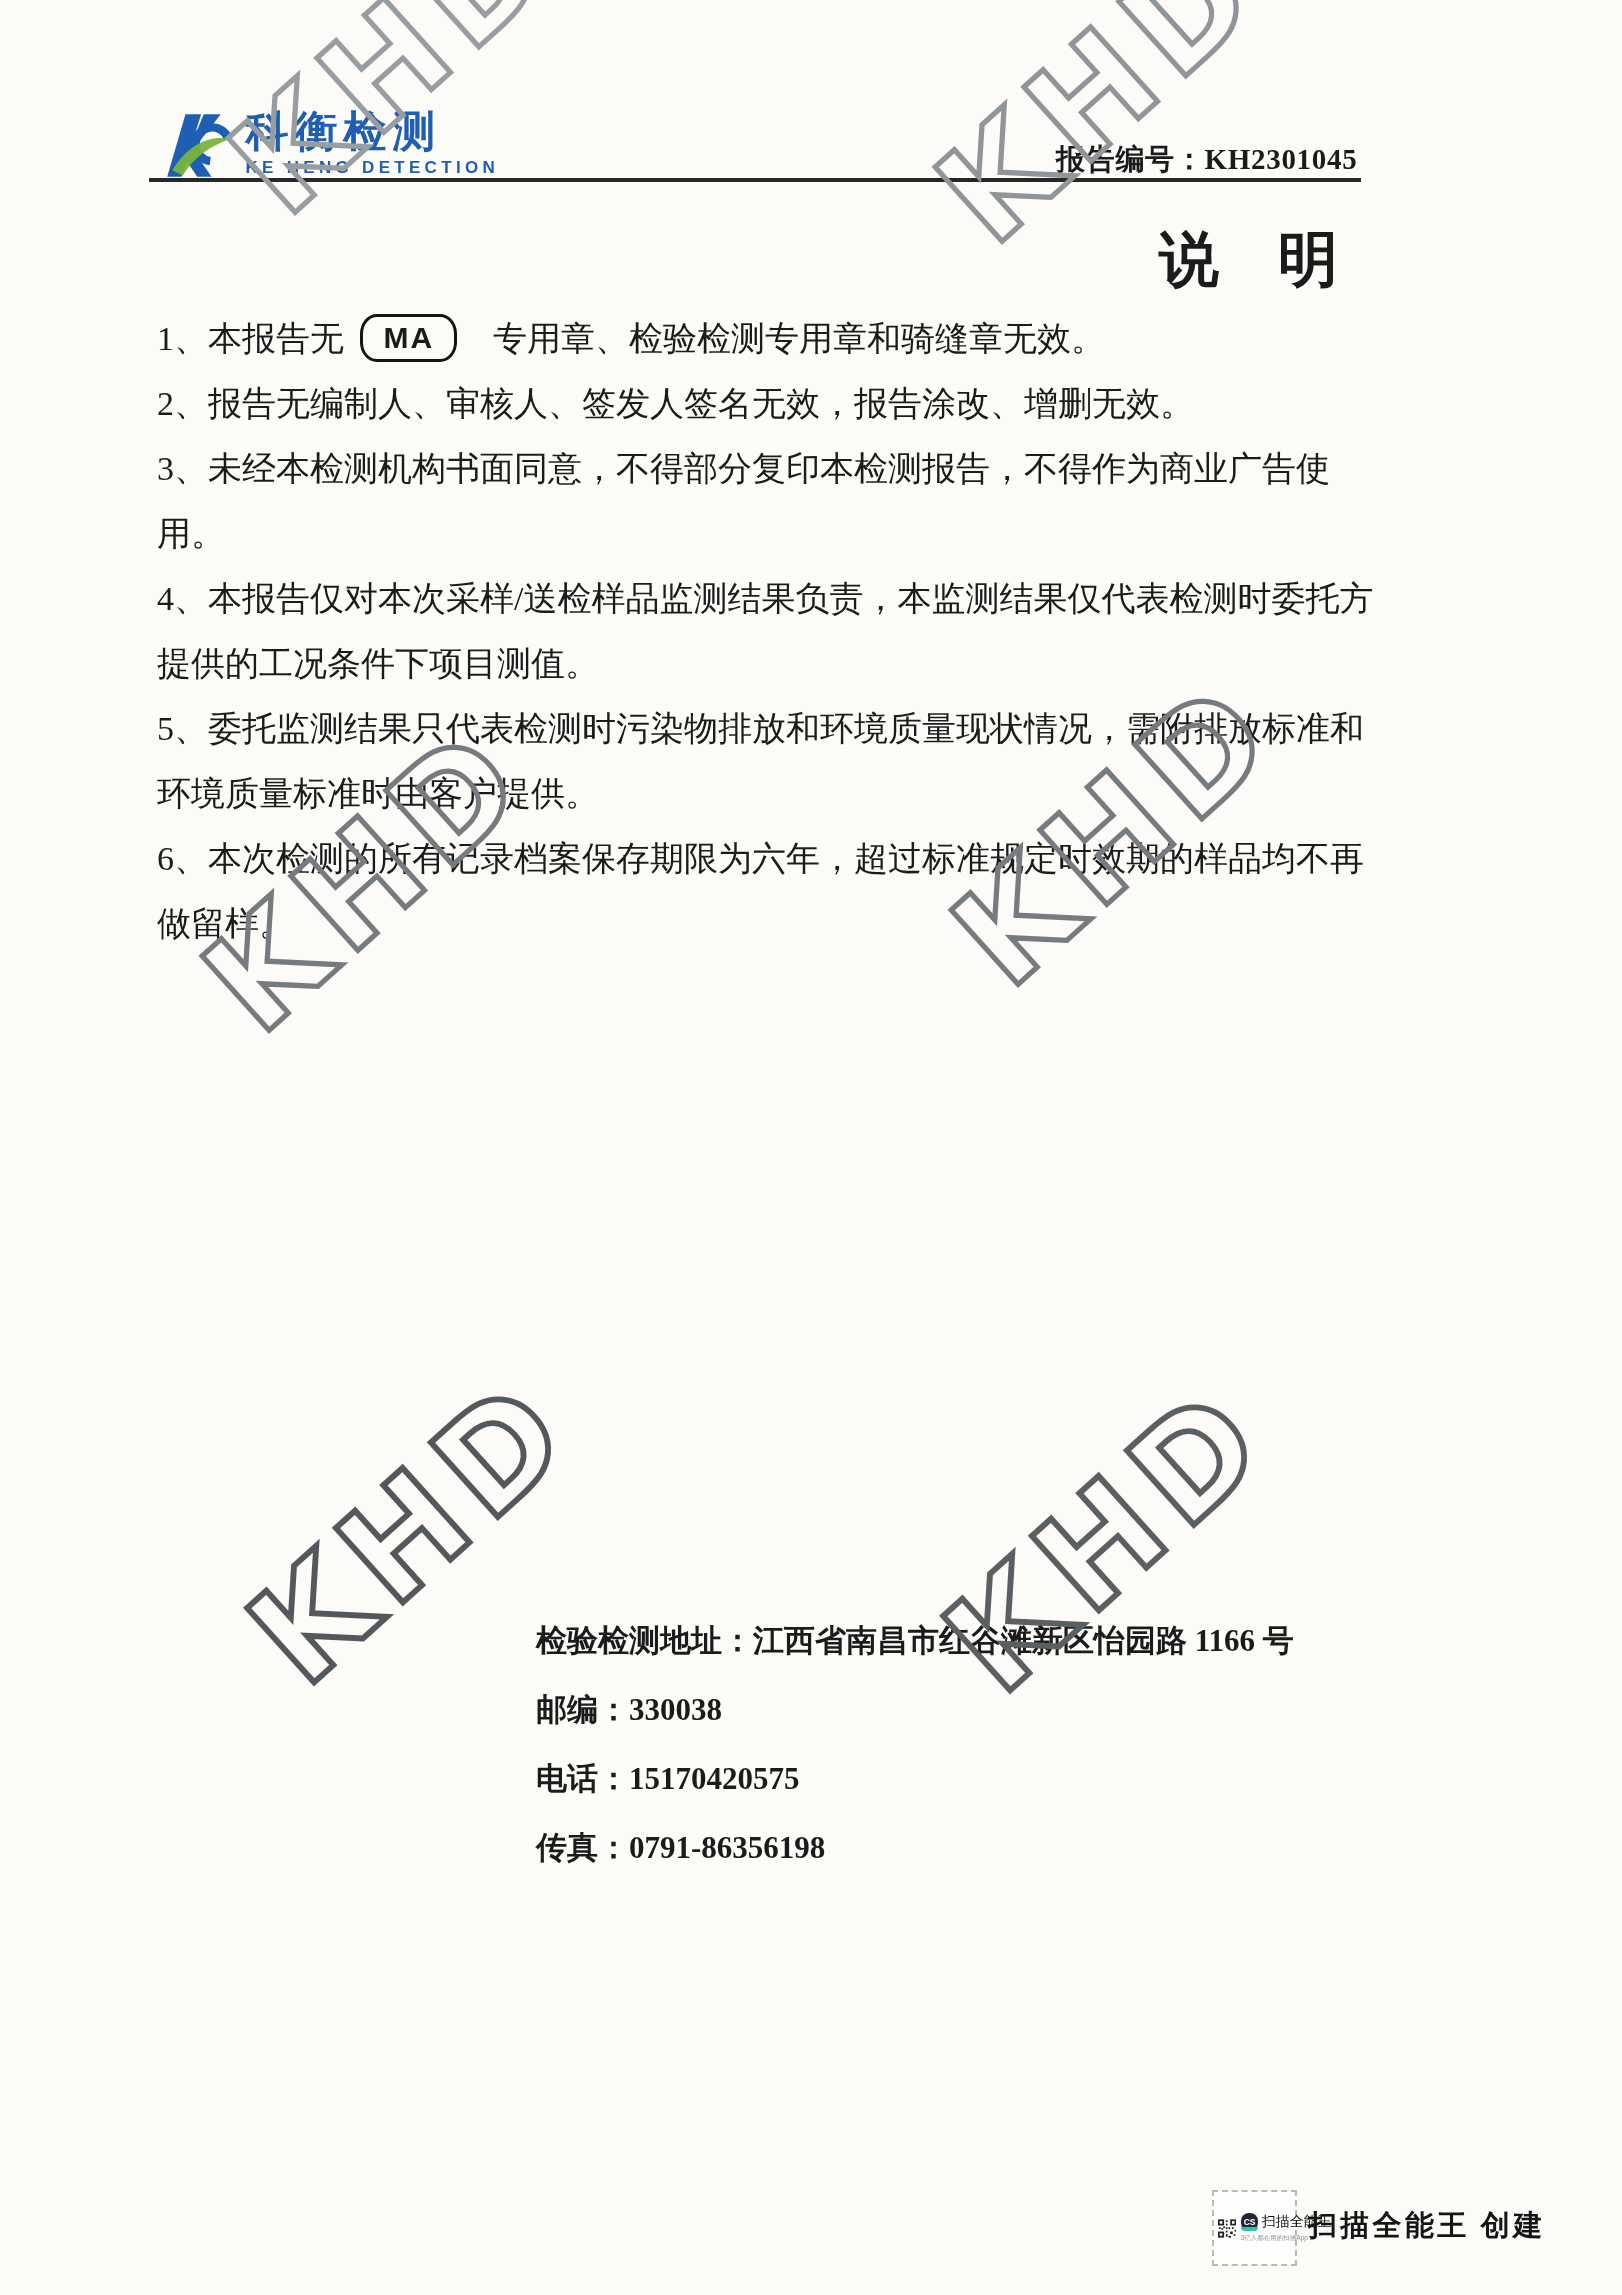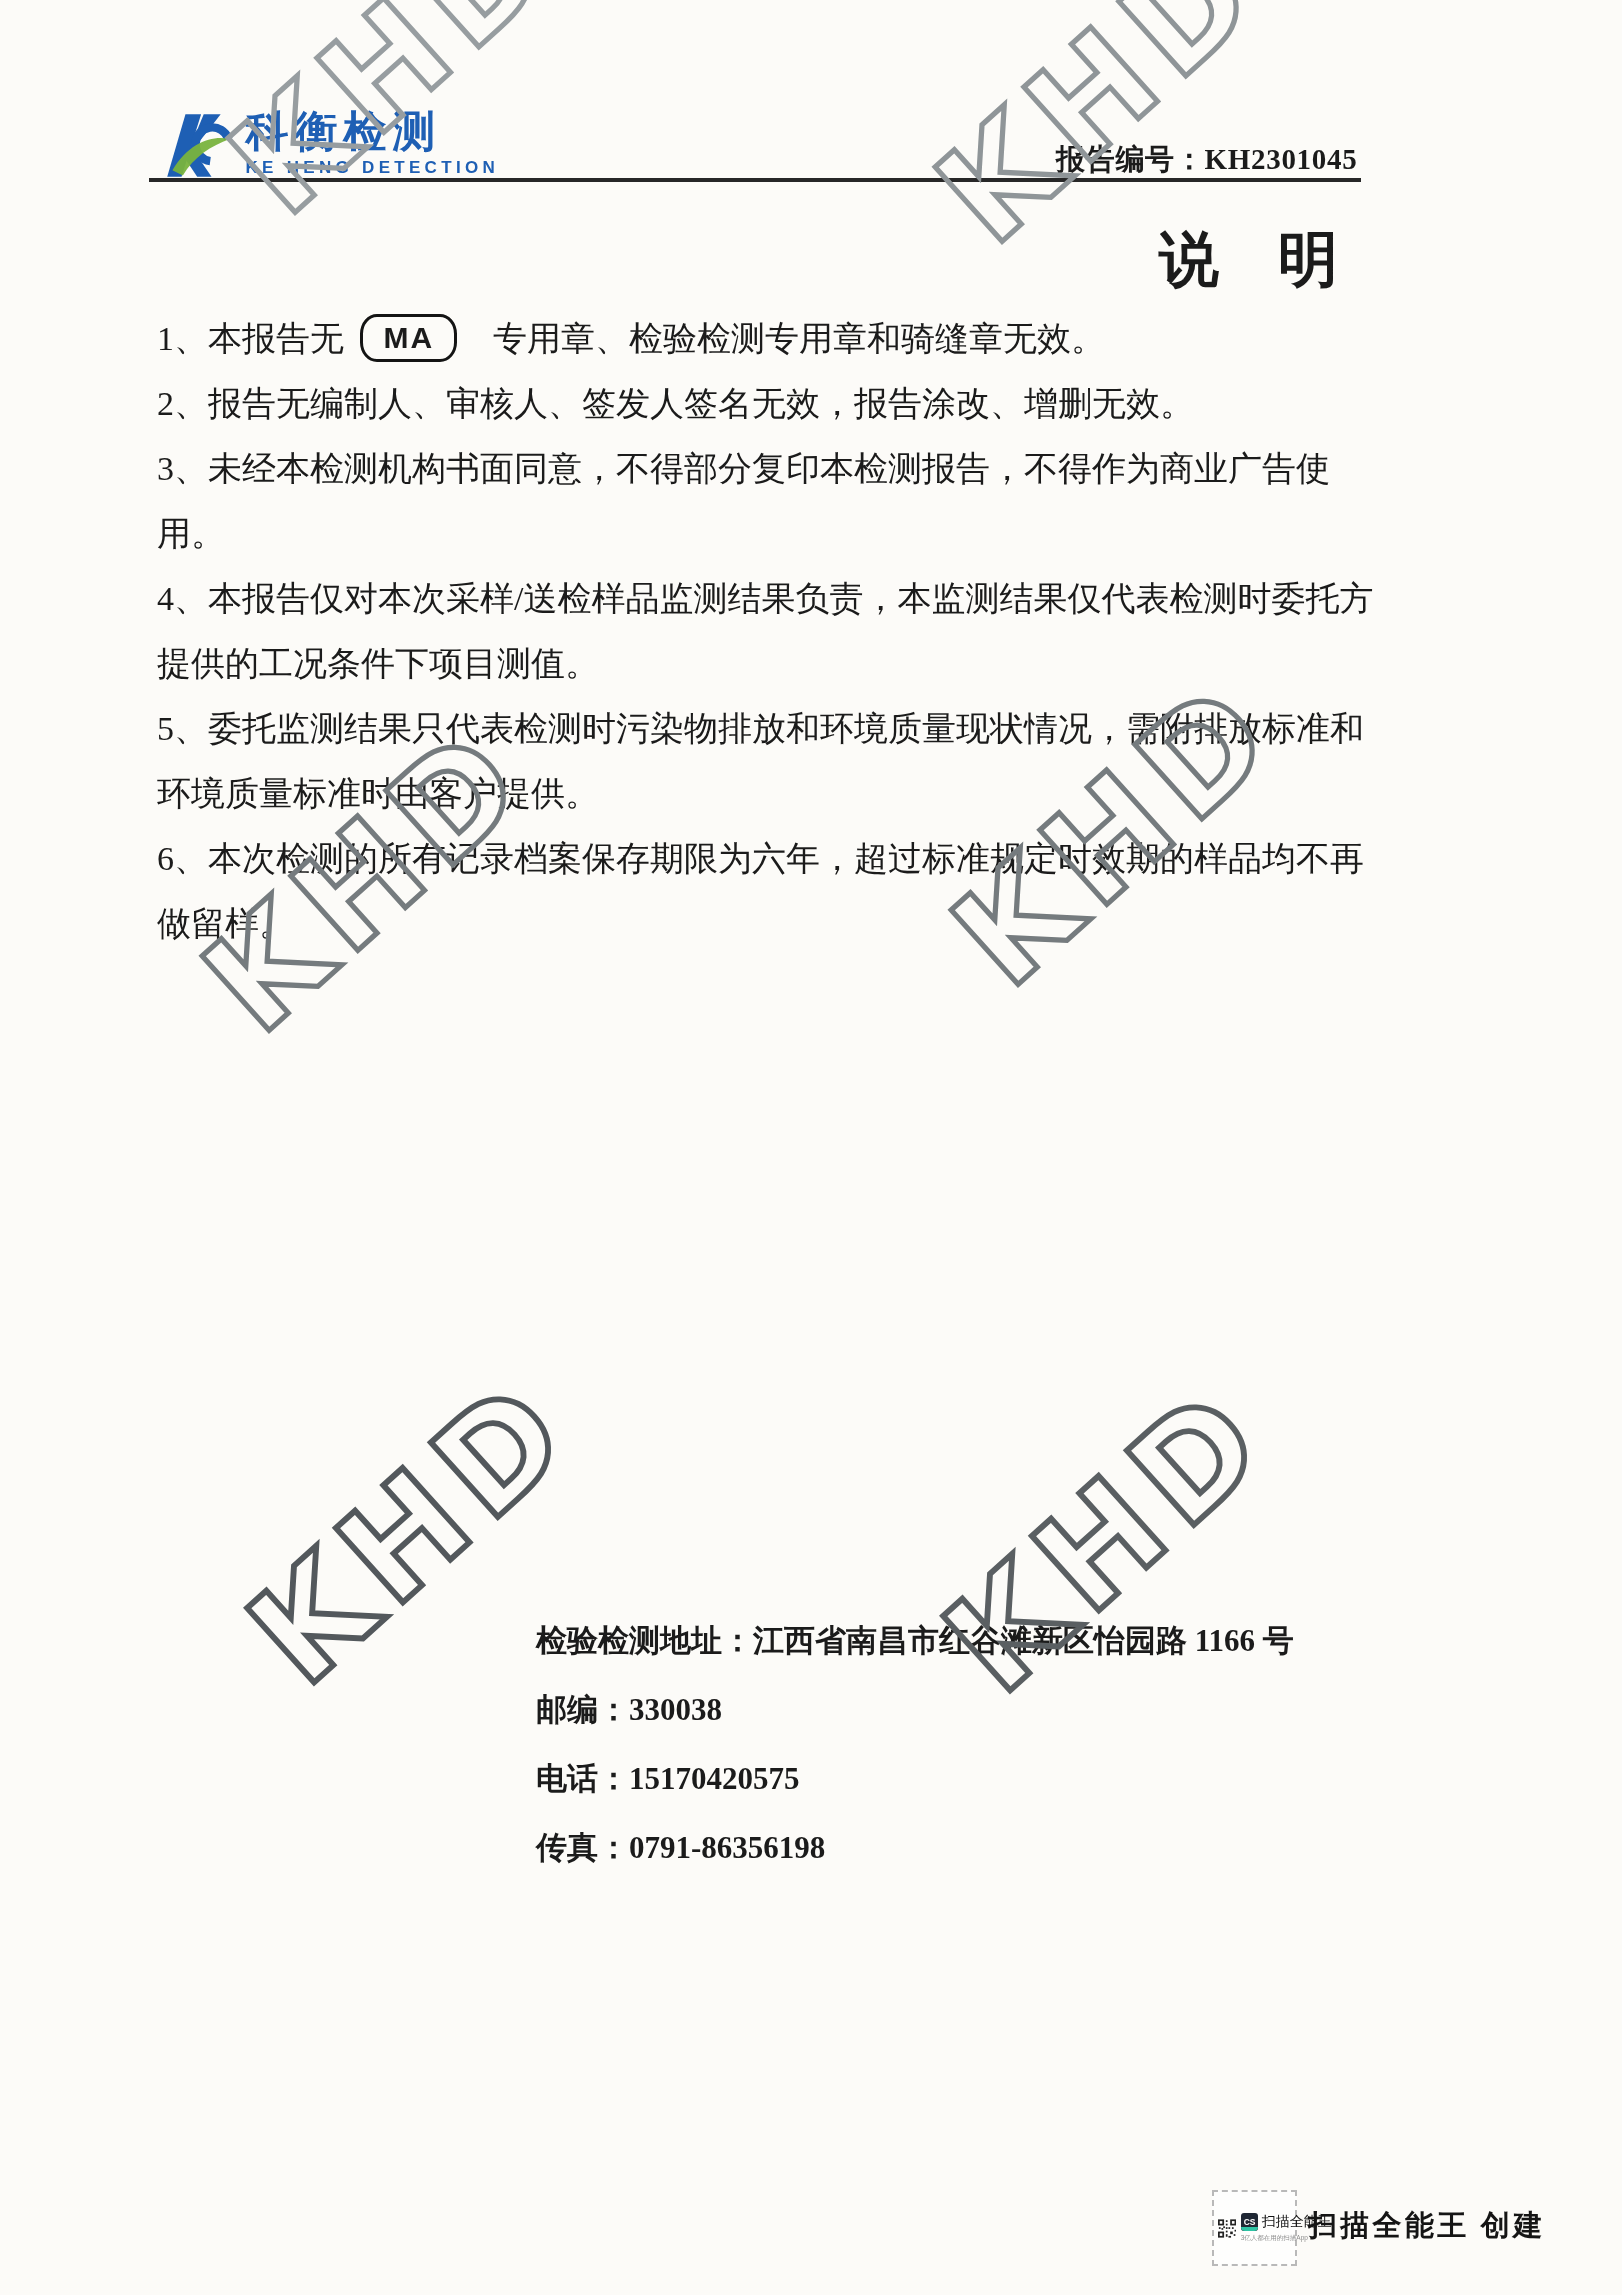--- a/index.html
+++ b/index.html
@@ -49,21 +49,21 @@
   .contact p { margin:0 0 13px 0; line-height:56px; }
   
   .badge-box {
     position:absolute; left:1212px; top:2190px; width:85px; height:76px; box-sizing:border-box;
     border:2px dashed #b9b9b9; background:rgba(255,255,255,.65);
     display:flex; align-items:center; gap:4.6px; padding:4.6px 3.9px; z-index:5;
   }
   .badge-right { display:flex; flex-direction:column; gap:3.3px; min-width:0; }
   .badge-top { display:flex; align-items:center; gap:3.3px; }
   .cs-icon {
-    position:relative; width:17.7px; height:17.7px; border-radius:3px; background:#1f2734;
+    position:relative; width:17.7px; height:17.7px; border-radius:8px; background:#1f2734;
     color:#fff; font-family:"Liberation Sans","DejaVu Sans",sans-serif;
     font-size:8.5px; font-weight:bold; display:flex; align-items:center; justify-content:center;
     flex:0 0 auto; line-height:1;
   }
   .cs-icon::after { content:""; position:absolute; left:0; right:0; bottom:0; height:3.3px; background:#2ec4a5; border-radius:0 0 3.9px 3.9px; }
   .badge-app-name { font-family:"Liberation Sans","DejaVu Sans",sans-serif; font-size:14px; font-weight:normal; color:#131313; white-space:nowrap; }
   .badge-tagline { font-family:"Liberation Sans","DejaVu Sans",sans-serif; font-size:6.5px; color:#8d8d8d; white-space:nowrap; }
   .credit {
     position:absolute; left:1308px; top:2206px; z-index:5;
     font-family:"Liberation Sans","DejaVu Sans",sans-serif;

